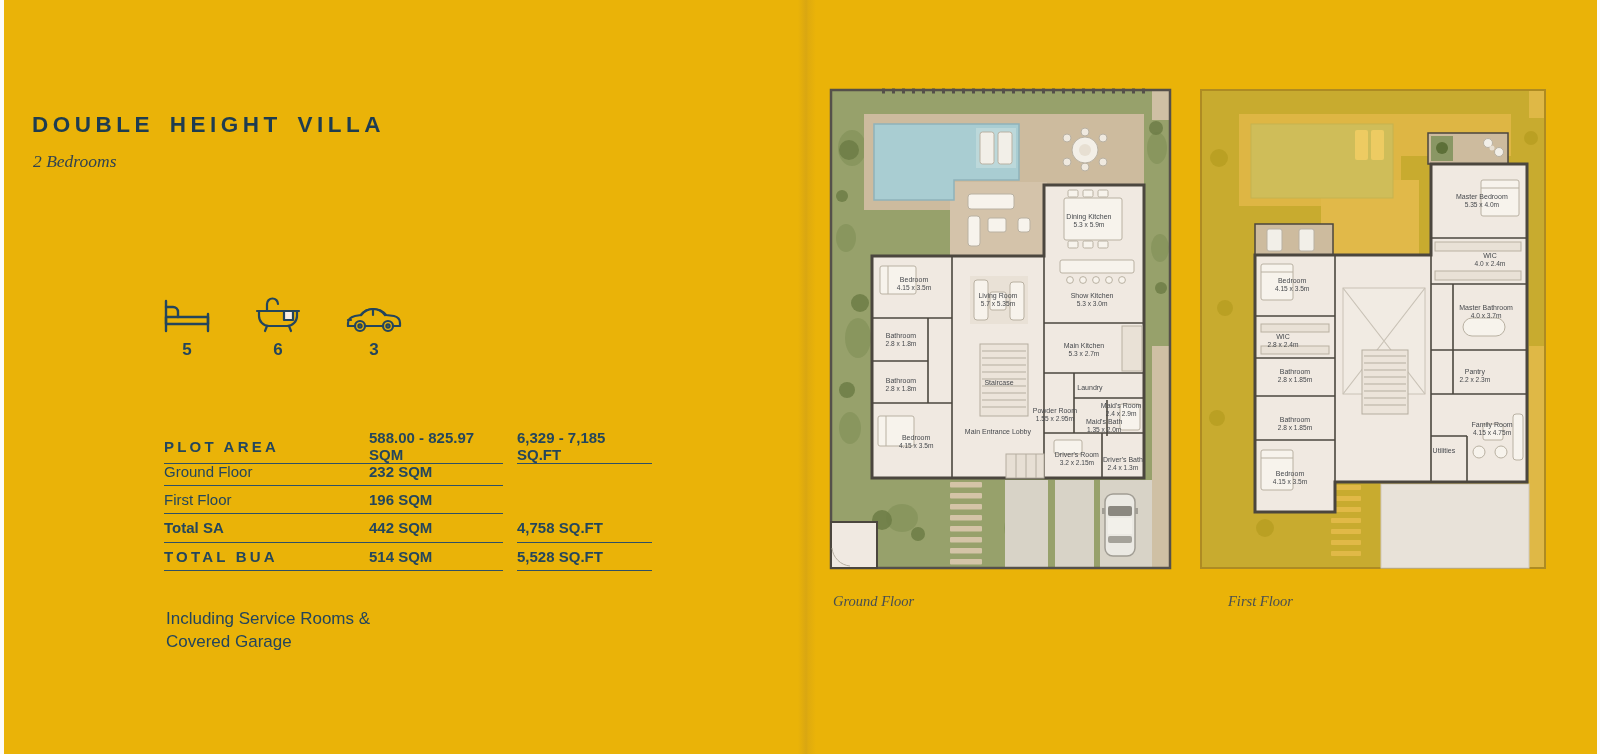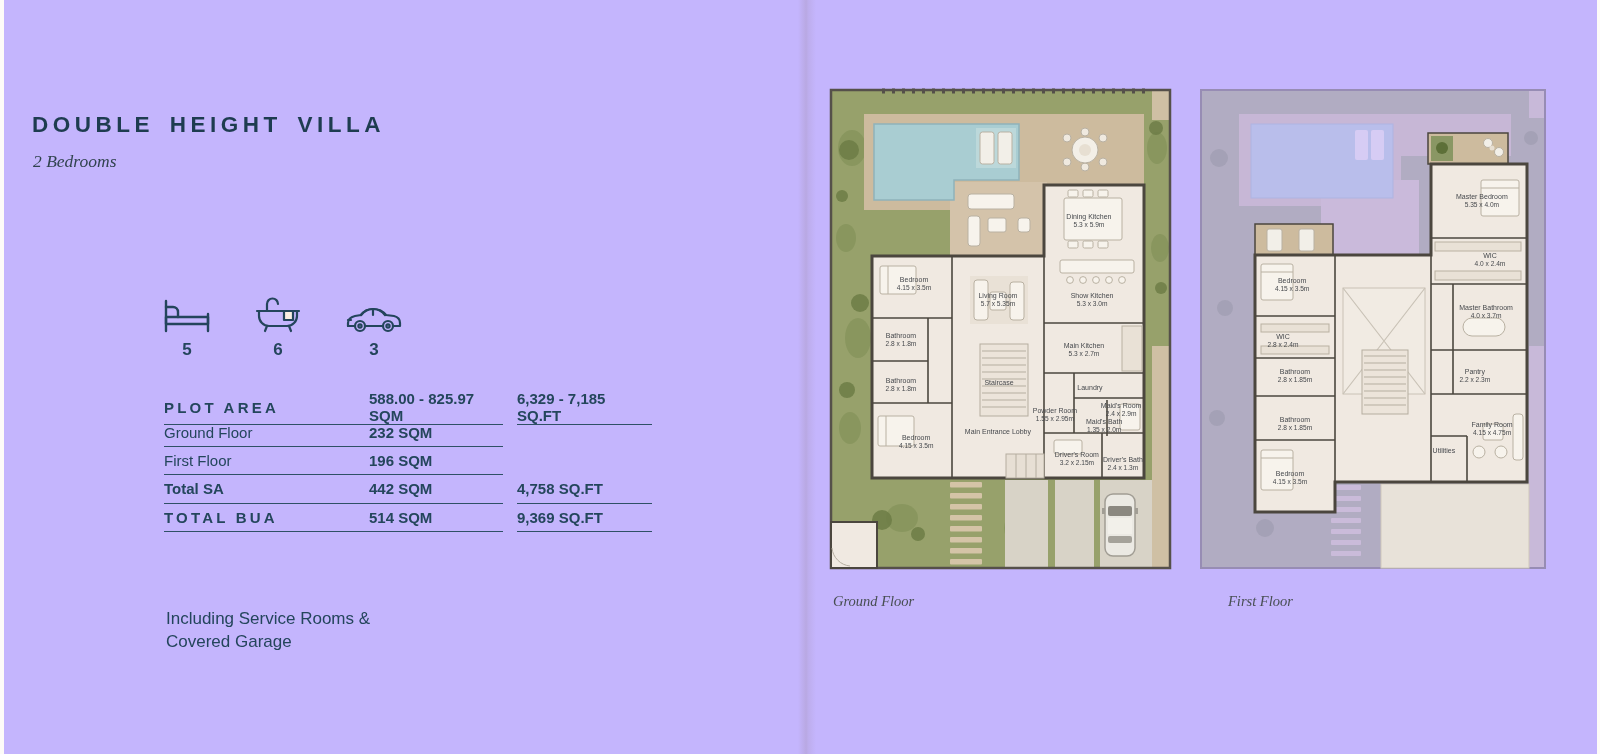--- a/index.html
+++ b/index.html
@@ -1,32 +1,32 @@
 <!DOCTYPE html>
 <html><head>
 <meta charset="utf-8">
 <style>
   html,body{margin:0;padding:0;background:#d9d2c6;}
-  .page{position:relative;width:1600px;height:754px;background:#c4b5fd;overflow:hidden;
+  .page{position:relative;width:1600px;height:754px;background:#eab308;overflow:hidden;
         font-family:"Liberation Sans",sans-serif;color:#24455c;}
   .edge{position:absolute;top:0;height:754px;background:#fdfbf8;}
   .edge.left{left:0;width:4px;}
   .edge.right{right:0;width:3px;}
   .gutter{position:absolute;top:0;left:798px;width:18px;height:754px;
           background:linear-gradient(90deg,rgba(120,95,75,0) 0%,rgba(120,95,75,.15) 45%,rgba(120,95,75,.09) 58%,rgba(120,95,75,0) 100%);}
   
   .title{position:absolute;left:32px;top:112px;font-size:22.5px;font-weight:800;
          letter-spacing:4.5px;word-spacing:5px;color:#1e3c50;}
   .subtitle{position:absolute;left:33px;top:151px;font-family:"Liberation Serif",serif;
             font-style:italic;font-size:17.5px;color:#31434f;}
   .stat{position:absolute;text-align:center;}
   .stat svg{display:block;margin:0 auto;}
   .stat .num{display:block;margin-top:6px;font-size:17px;font-weight:700;color:#24455c;}
   
-  .spec-table{position:absolute;left:164px;top:390px;width:488px;}
+  .spec-table{position:absolute;left:164px;top:429px;width:488px;}
   .srow{display:grid;grid-template-columns:205px 134px 14px 135px;height:28.4px;align-items:center;}
   .srow .c{font-size:15px;color:#24465c;align-self:stretch;display:flex;align-items:center;}
   .seg-l{border-bottom:1.4px solid #2f5066;align-self:stretch;display:flex;align-items:center;}
   .cell-label{flex:0 0 205px;}
   .cell-sqm{flex:1;font-weight:bold;}
   .seg-l .c{border:0;}
   .seg-r{align-self:stretch;display:flex;align-items:center;}
   .seg-r.lined{border-bottom:1.4px solid #2f5066;}
   .bold .c{font-weight:700;}
   .caps .cell-label .c, .caps .c.lab{letter-spacing:3.2px;font-weight:700;}
@@ -135,21 +135,21 @@
           <span class="c">4,758 SQ.FT</span>
         </div>
     </div>
     <div class="srow bold caps">
       <div class="seg-l" style="grid-column:1/3;text-align:center;">
         <span class="c lab cell-label">TOTAL BUA</span>
         <span class="c cell-sqm">514 SQM</span>
       </div>
         <span></span>
       <div class="seg-r lined">
-          <span class="c">9,369 SQ.FT</span>
+          <span class="c">5,528 SQ.FT</span>
         </div>
     </div>
   </div>
   <div class="footnote">
     <div>Including Service Rooms &amp;</div>
     <div>Covered Garage</div>
   </div>
 
   <div class="plan" style="left:822px;top:88px;width:354px;height:482px;">
     <svg viewBox="0 0 354 482">

